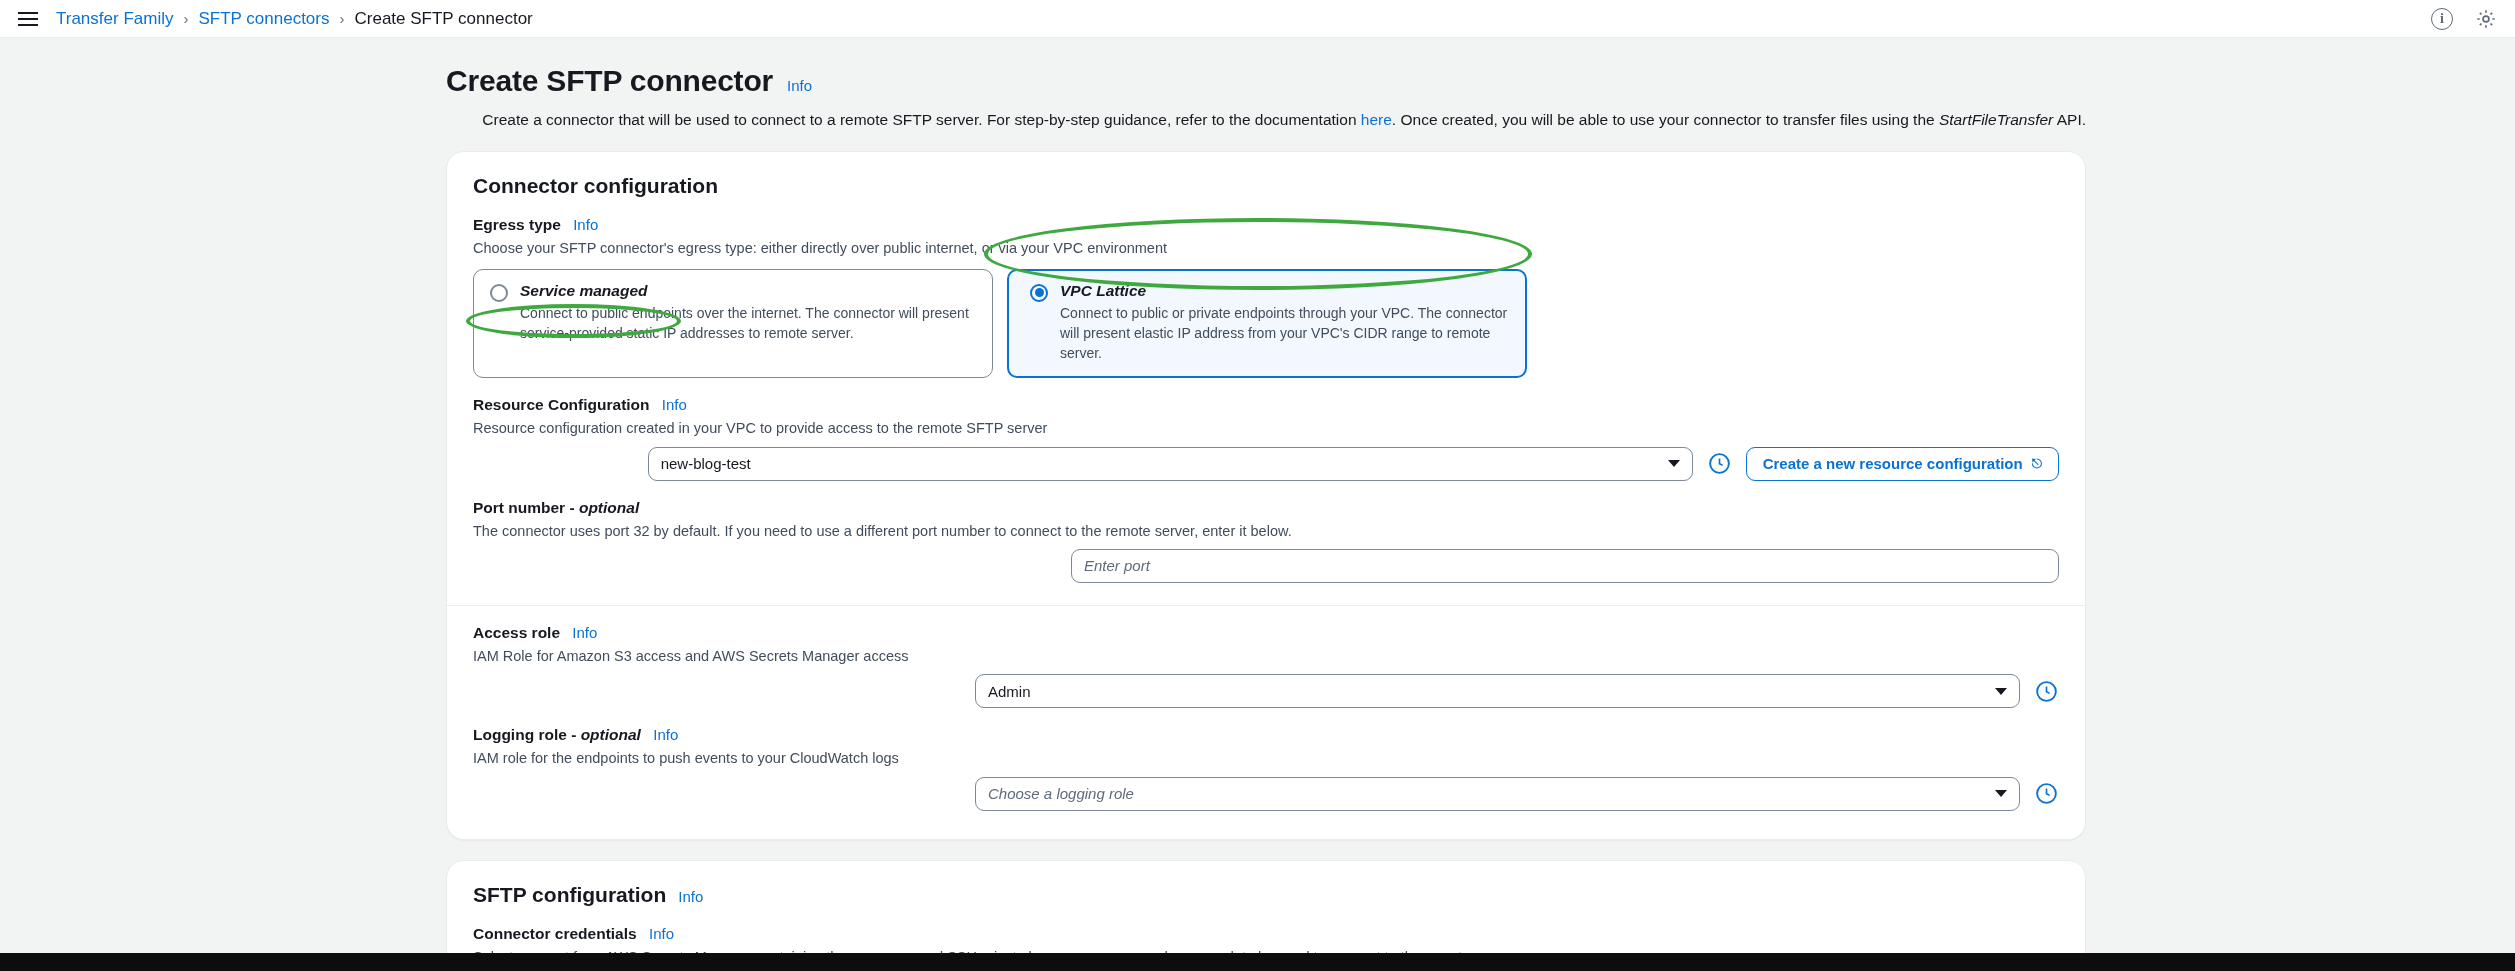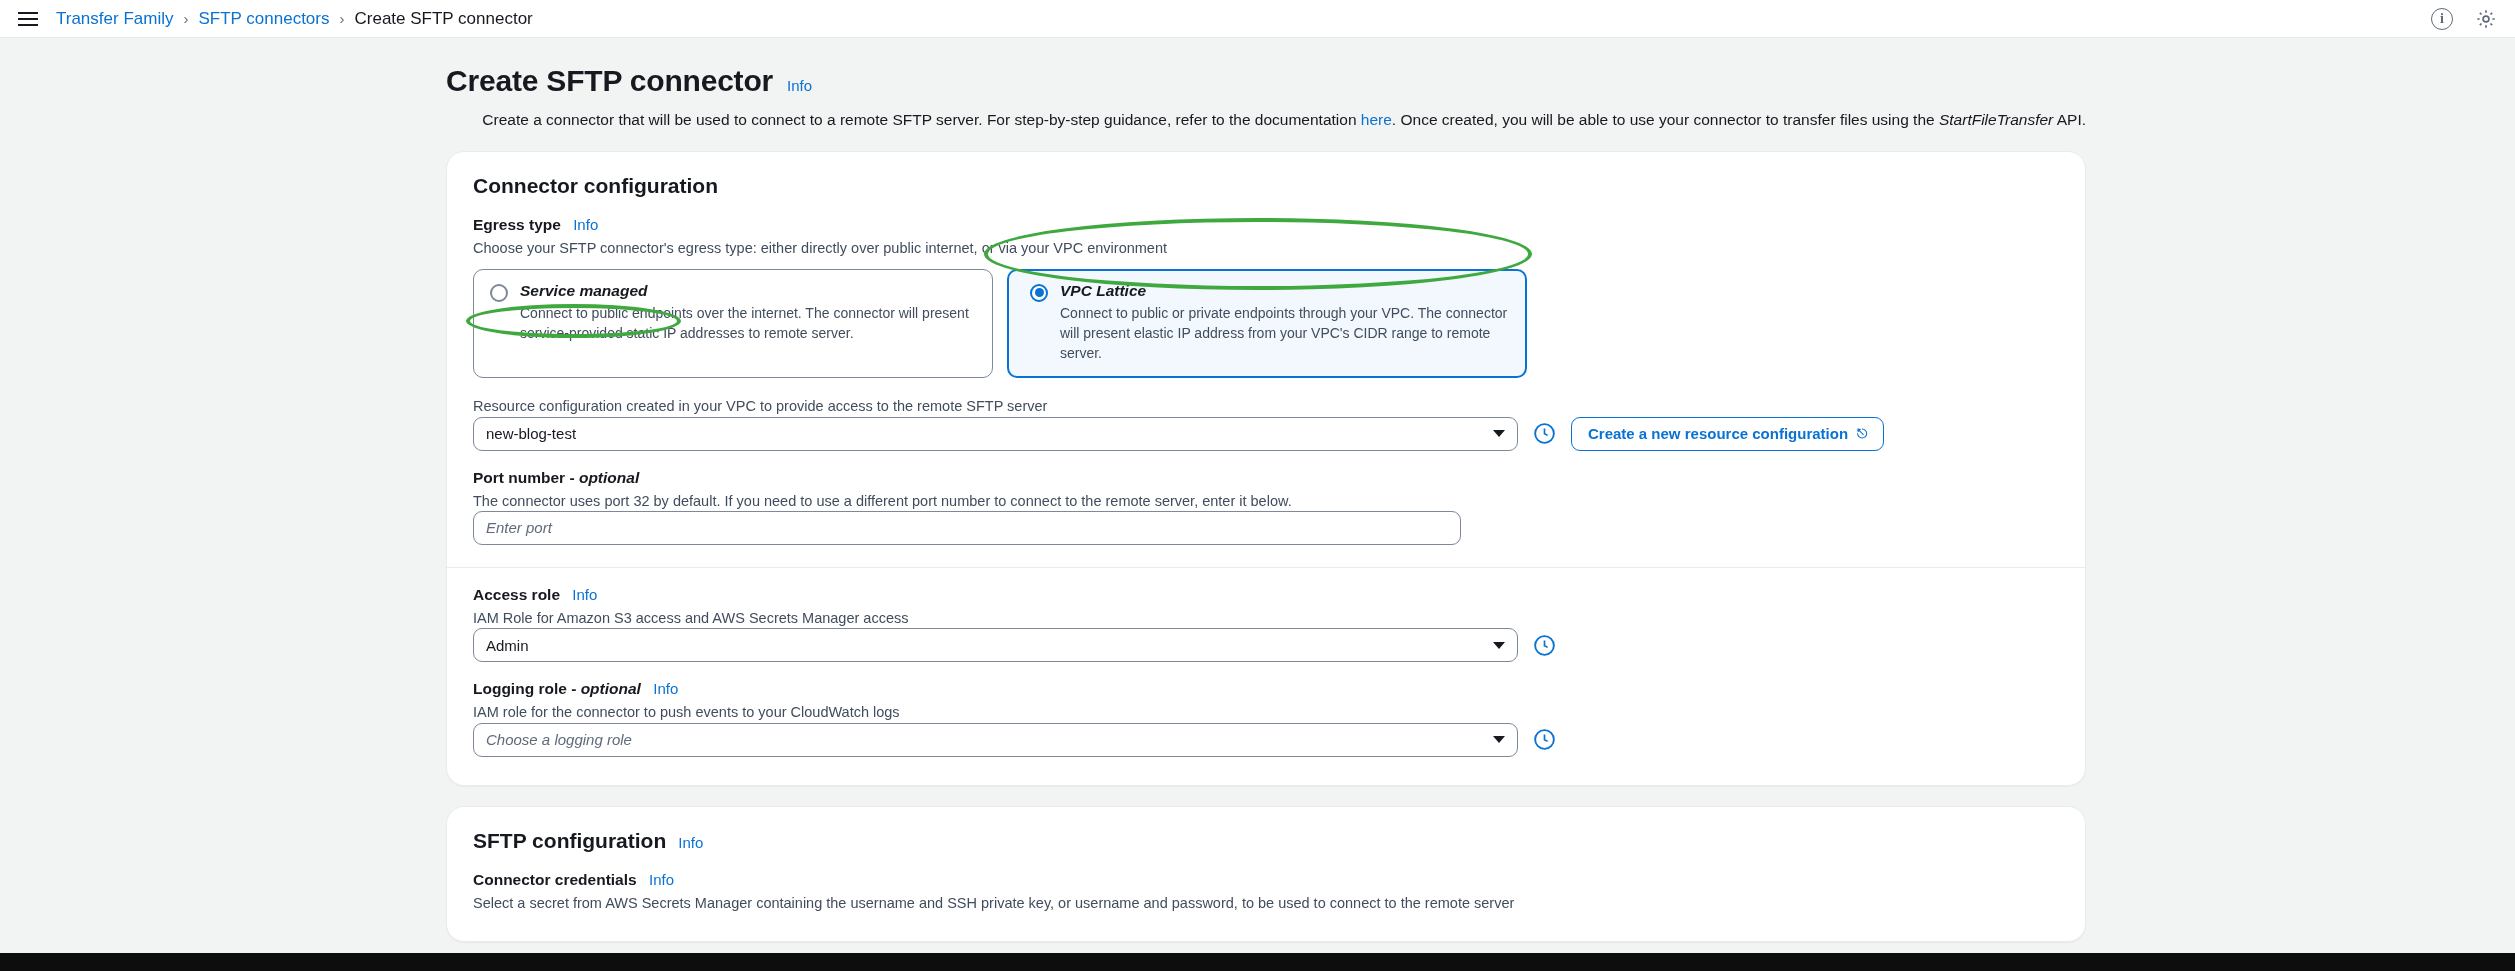--- a/index.html
+++ b/index.html
@@ -120,21 +120,21 @@
   }
   .radio.on::after {
     content: ""; position: absolute;
     width: 9px; height: 9px; border-radius: 50%;
     background: #0972d3; left: 2.5px; top: 2.5px;
   }
   .tile-title { font-size: 15.5px; font-weight: bold; font-style: italic; }
   .tile-desc { font-size: 14px; color: #414d5c; margin-top: 4px; line-height: 1.42; }
 
   
-  .row { display: flex; align-items: center; gap: 14px; margin-top: 0; }
+  .row { display: flex; align-items: center; gap: 14px; margin-top: 8px; justify-content: flex-end; }
   .select, .textinput {
     height: 34px;
     border: 1px solid #7d8998;
     border-radius: 9px;
     background: #fff;
     display: flex; align-items: center;
     padding: 0 12px;
     font-size: 15px;
     position: relative;
   }
@@ -248,20 +248,24 @@
             <div class="radio on"></div>
             <div>
               <div class="tile-title">VPC Lattice</div>
               <div class="tile-desc">Connect to public or private endpoints through your VPC. The connector will present elastic IP address from your VPC's CIDR range to remote server.</div>
             </div>
           </div>
         </div>
       </div>
 
       <div class="field">
+        <div class="field-label">
+          <span>Resource Configuration</span>
+          <span class="info-link">Info</span>
+        </div>
         <div class="field-desc">Resource configuration created in your VPC to provide access to the remote SFTP server</div>
         <div class="row">
           <div class="select">
             <span>new-blog-test</span>
             <span class="caret"></span>
           </div>
           <span class="refresh">
             <svg width="25" height="25" viewBox="0 0 24 24" fill="none" stroke="#0972d3" stroke-width="1.8">
               <circle cx="12" cy="12" r="9"></circle>
               <path d="M12 7.2v5l3 1.6" stroke-width="1.6"></path>
@@ -306,21 +310,21 @@
             </svg>
           </span>
         </div>
       </div>
 
       <div class="field">
         <div class="field-label">
           <span>Logging role - </span><span class="opt">optional</span>
           <span class="info-link">Info</span>
         </div>
-        <div class="field-desc">IAM role for the connector to push events to your CloudWatch logs</div>
+        <div class="field-desc">IAM role for the endpoints to push events to your CloudWatch logs</div>
         <div class="row">
           <div class="select">
             <span class="ph">Choose a logging role</span>
             <span class="caret"></span>
           </div>
           <span class="refresh">
             <svg width="25" height="25" viewBox="0 0 24 24" fill="none" stroke="#0972d3" stroke-width="1.8">
               <circle cx="12" cy="12" r="9"></circle>
               <path d="M12 7.2v5l3 1.6" stroke-width="1.6"></path>
             </svg>

